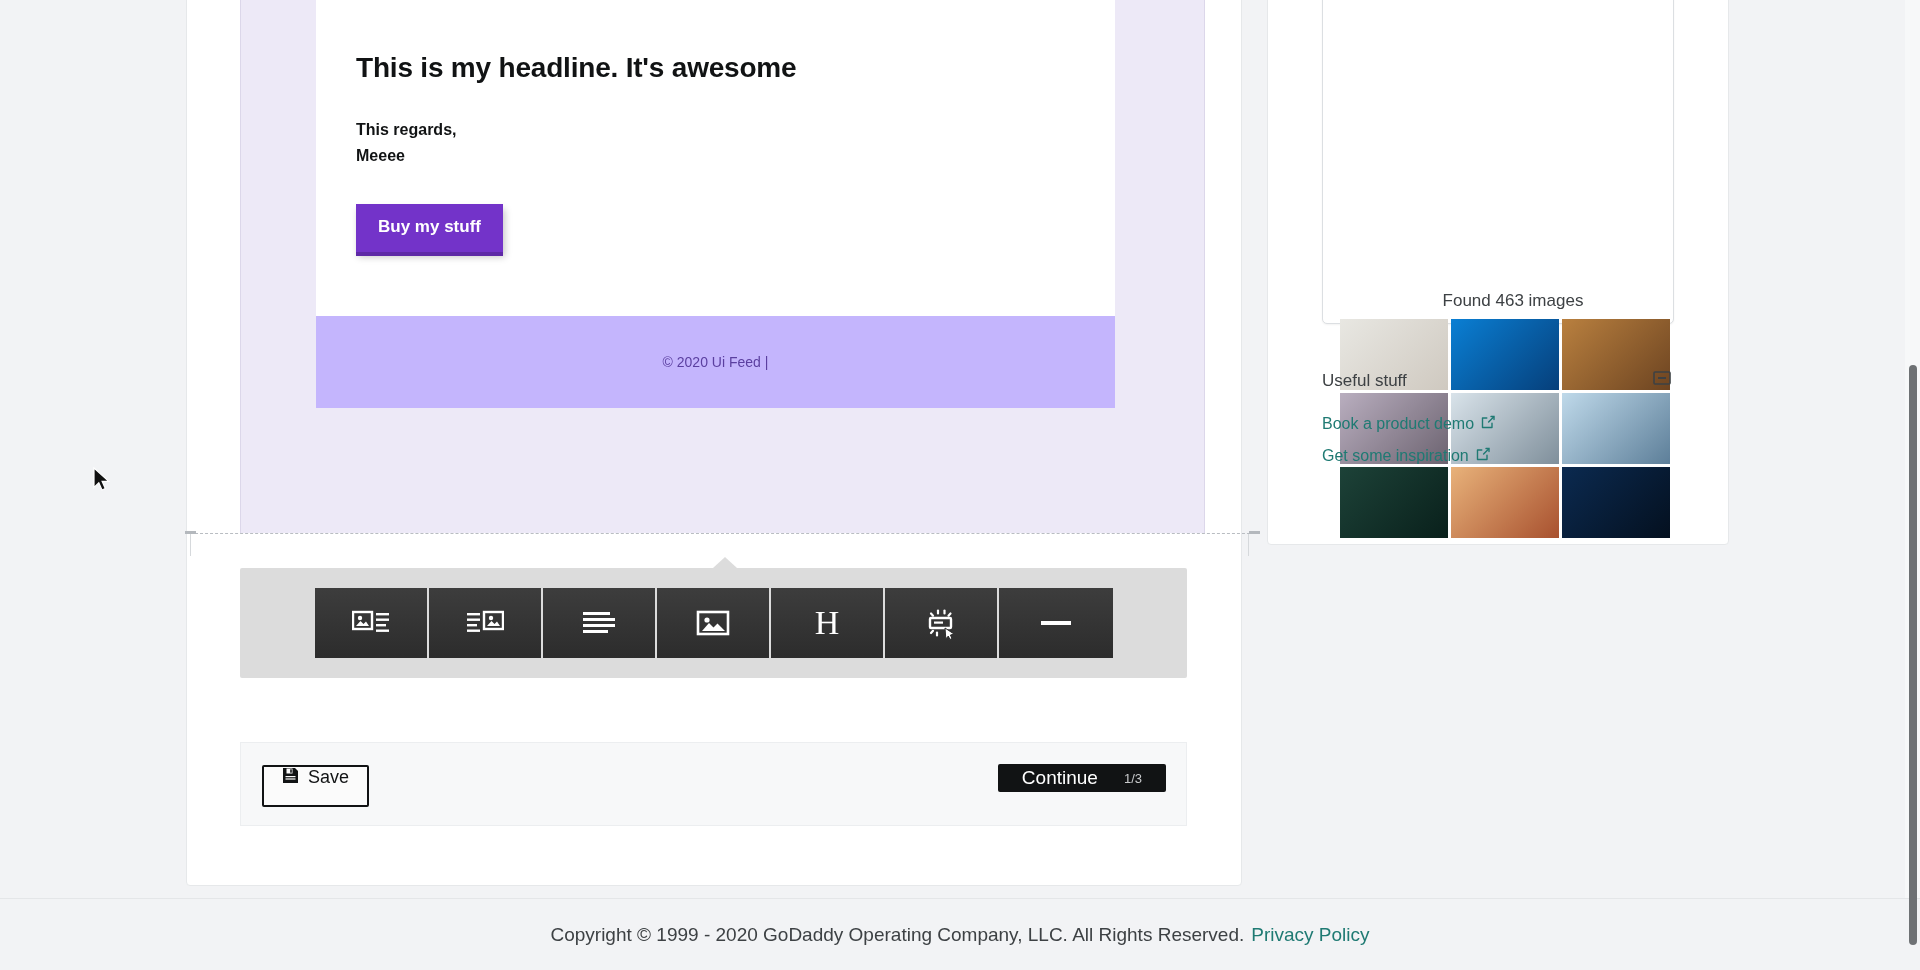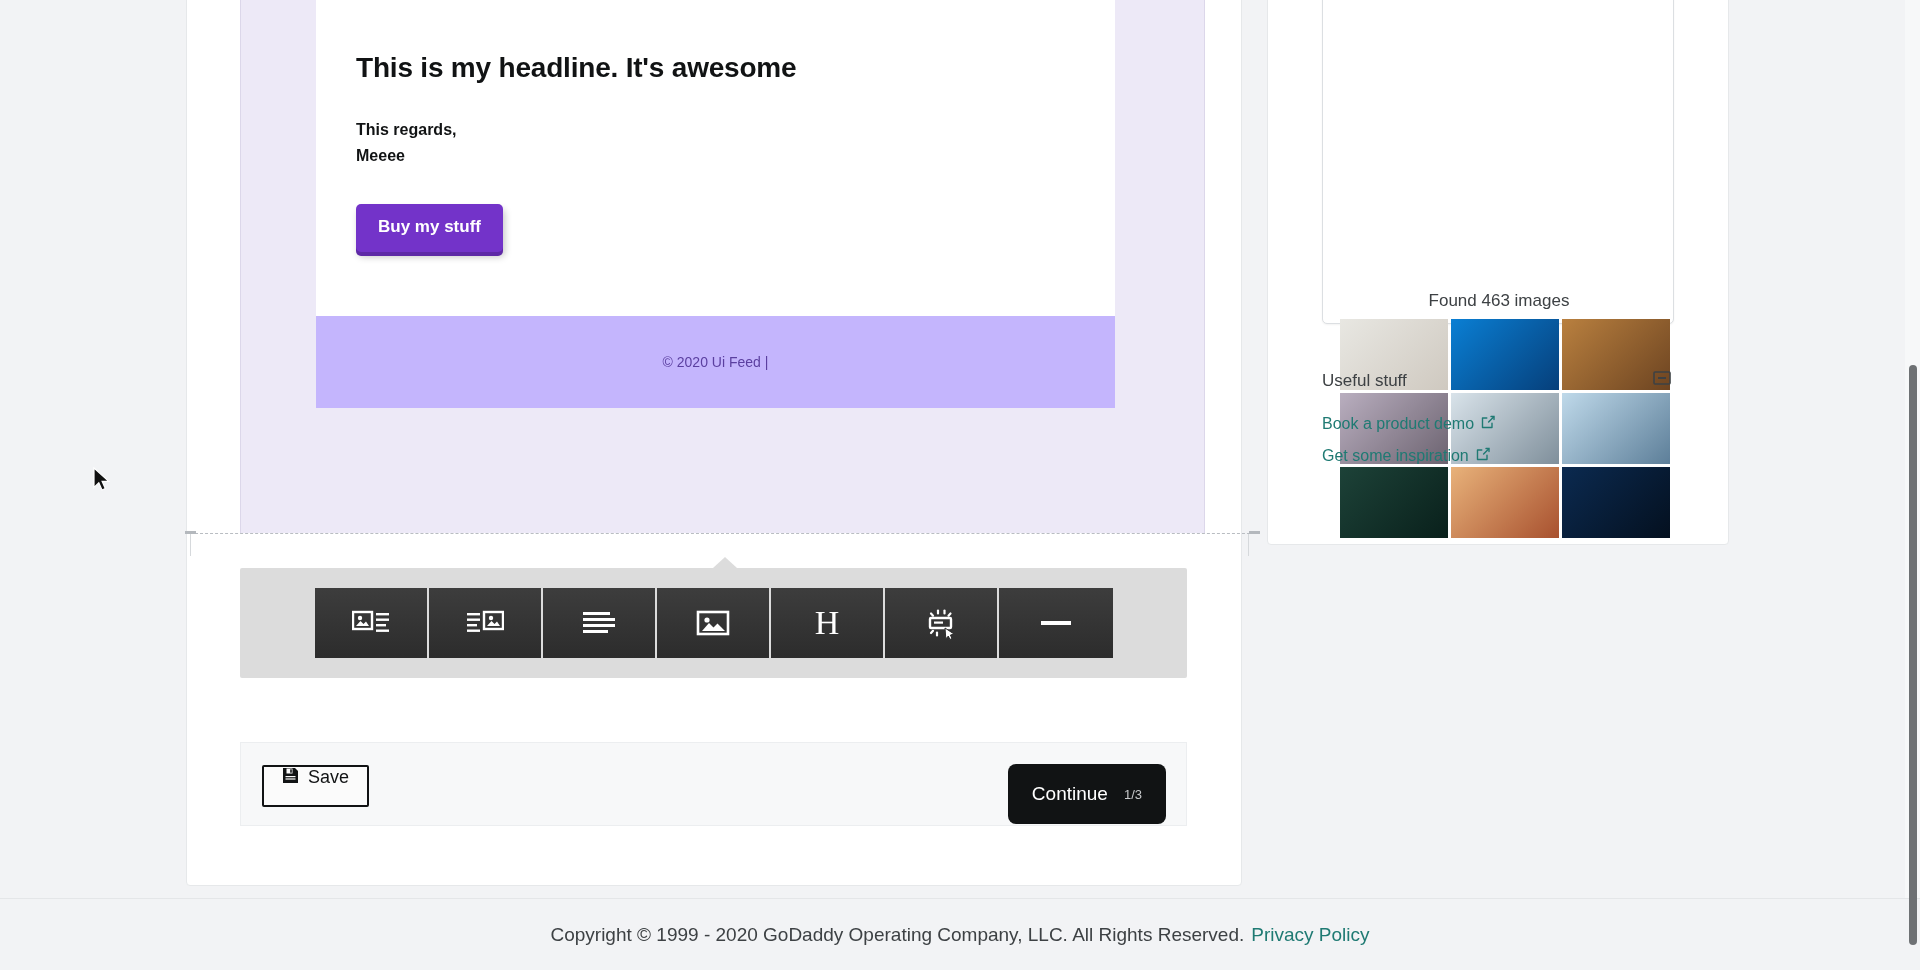--- a/index.html
+++ b/index.html
@@ -49,21 +49,21 @@
   }
   .body-text {
     font-size: 16px; color: #3d4144; margin-top: 30px; line-height: 1.5;
   }
   .signoff { margin-top: 32px; font-size: 16px; color: #111314; font-weight: bold; line-height: 1.6; }
   .cta {
     display: inline-block; margin-top: 36px;
     background: #7333c9; color: #ffffff;
     font-size: 17px; font-weight: bold;
     padding: 13px 22px 15px 22px;
-    border: none; border-radius: 5px;
+    border: none; border-radius: 0;
     box-shadow: 0 4px 0 #5e29a6, 2px 5px 7px rgba(0,0,0,0.22);
     cursor: pointer;
   }
   .email-footer {
     background: #c4b5fd;
     height: 92px;
     display: flex; align-items: center; justify-content: center;
     font-size: 14px; color: #5b3fa0;
   }
 
@@ -127,46 +127,46 @@
   .save-btn {
     position: absolute; left: 21px; top: 22px;
     height: 42px; padding: 0 18px;
     background: #fbfbfb; color: #111314;
     border: 2px solid #111314; border-radius: 2px;
     font-size: 18px; font-family: "Liberation Sans", sans-serif;
     display: flex; align-items: flex-start; gap: 9px; cursor: pointer;
   }
   .continue-btn {
     position: absolute; right: 20px; top: 21px;
-    height: 60px; padding: 0 24px;
+    height: 28px; padding: 0 24px;
     background: #111314; color: #ffffff;
-    border: none; border-radius: 8px;
+    border: none; border-radius: 2px;
     font-size: 19px; font-family: "Liberation Sans", sans-serif;
-    display: flex; align-items: center; gap: 16px; cursor: pointer;
+    display: flex; align-items: center; gap: 26px; cursor: pointer;
   }
   .continue-count { font-size: 13px; color: #c8cacc; }
 
   
   .side-card {
     position: absolute; left: 1267px; top: -360px;
     width: 462px; height: 905px;
     background: #ffffff;
     border: 1px solid #e6e8ea;
     border-radius: 4px;
   }
   .img-panel {
     position: absolute; left: 1322px; top: -330px;
     width: 352px; height: 654px;
     background: #ffffff;
     border: 1px solid #dcdfe2;
     border-radius: 5px;
     box-shadow: 0 1px 2px rgba(0,0,0,0.05);
   }
   .img-panel-title {
-    position: absolute; left: 0; top: 620px; width: 352px;
+    position: absolute; left: 14px; top: 620px; width: 352px;
     text-align: center; font-size: 17px; color: #3d4144;
   }
   .img-grid {
     position: absolute; left: 17px; top: 648px;
     display: grid; grid-template-columns: repeat(3, 108px);
     gap: 3px;
   }
   .thumb { width: 108px; height: 71px; background-size: cover; cursor: pointer; }
 
   .useful-head {

